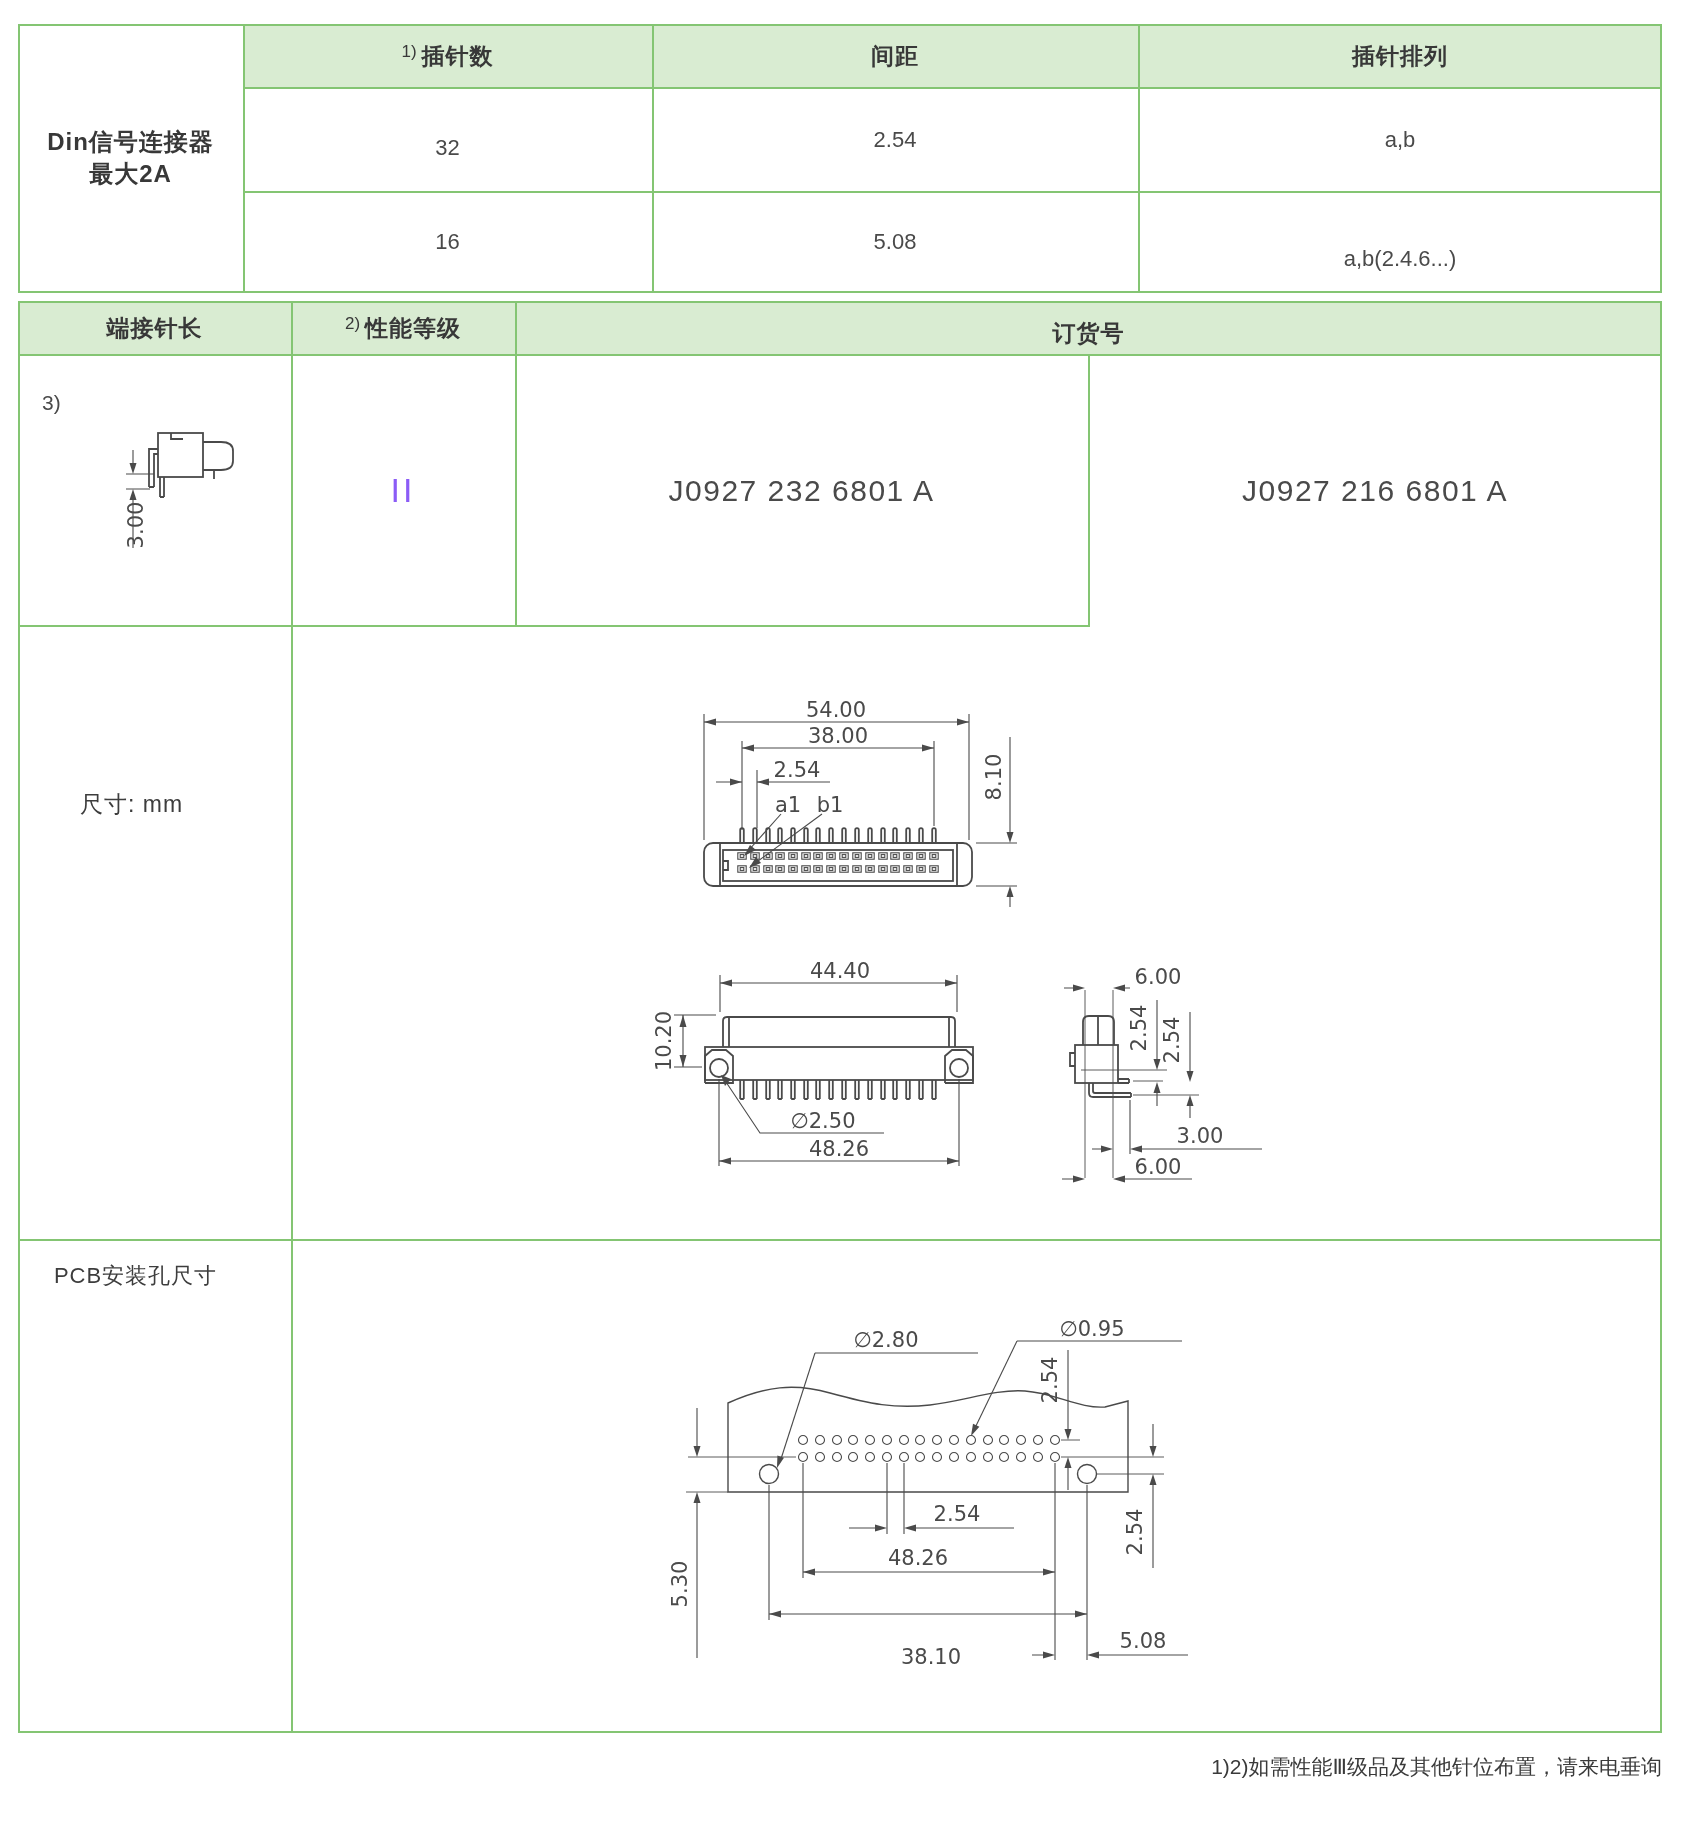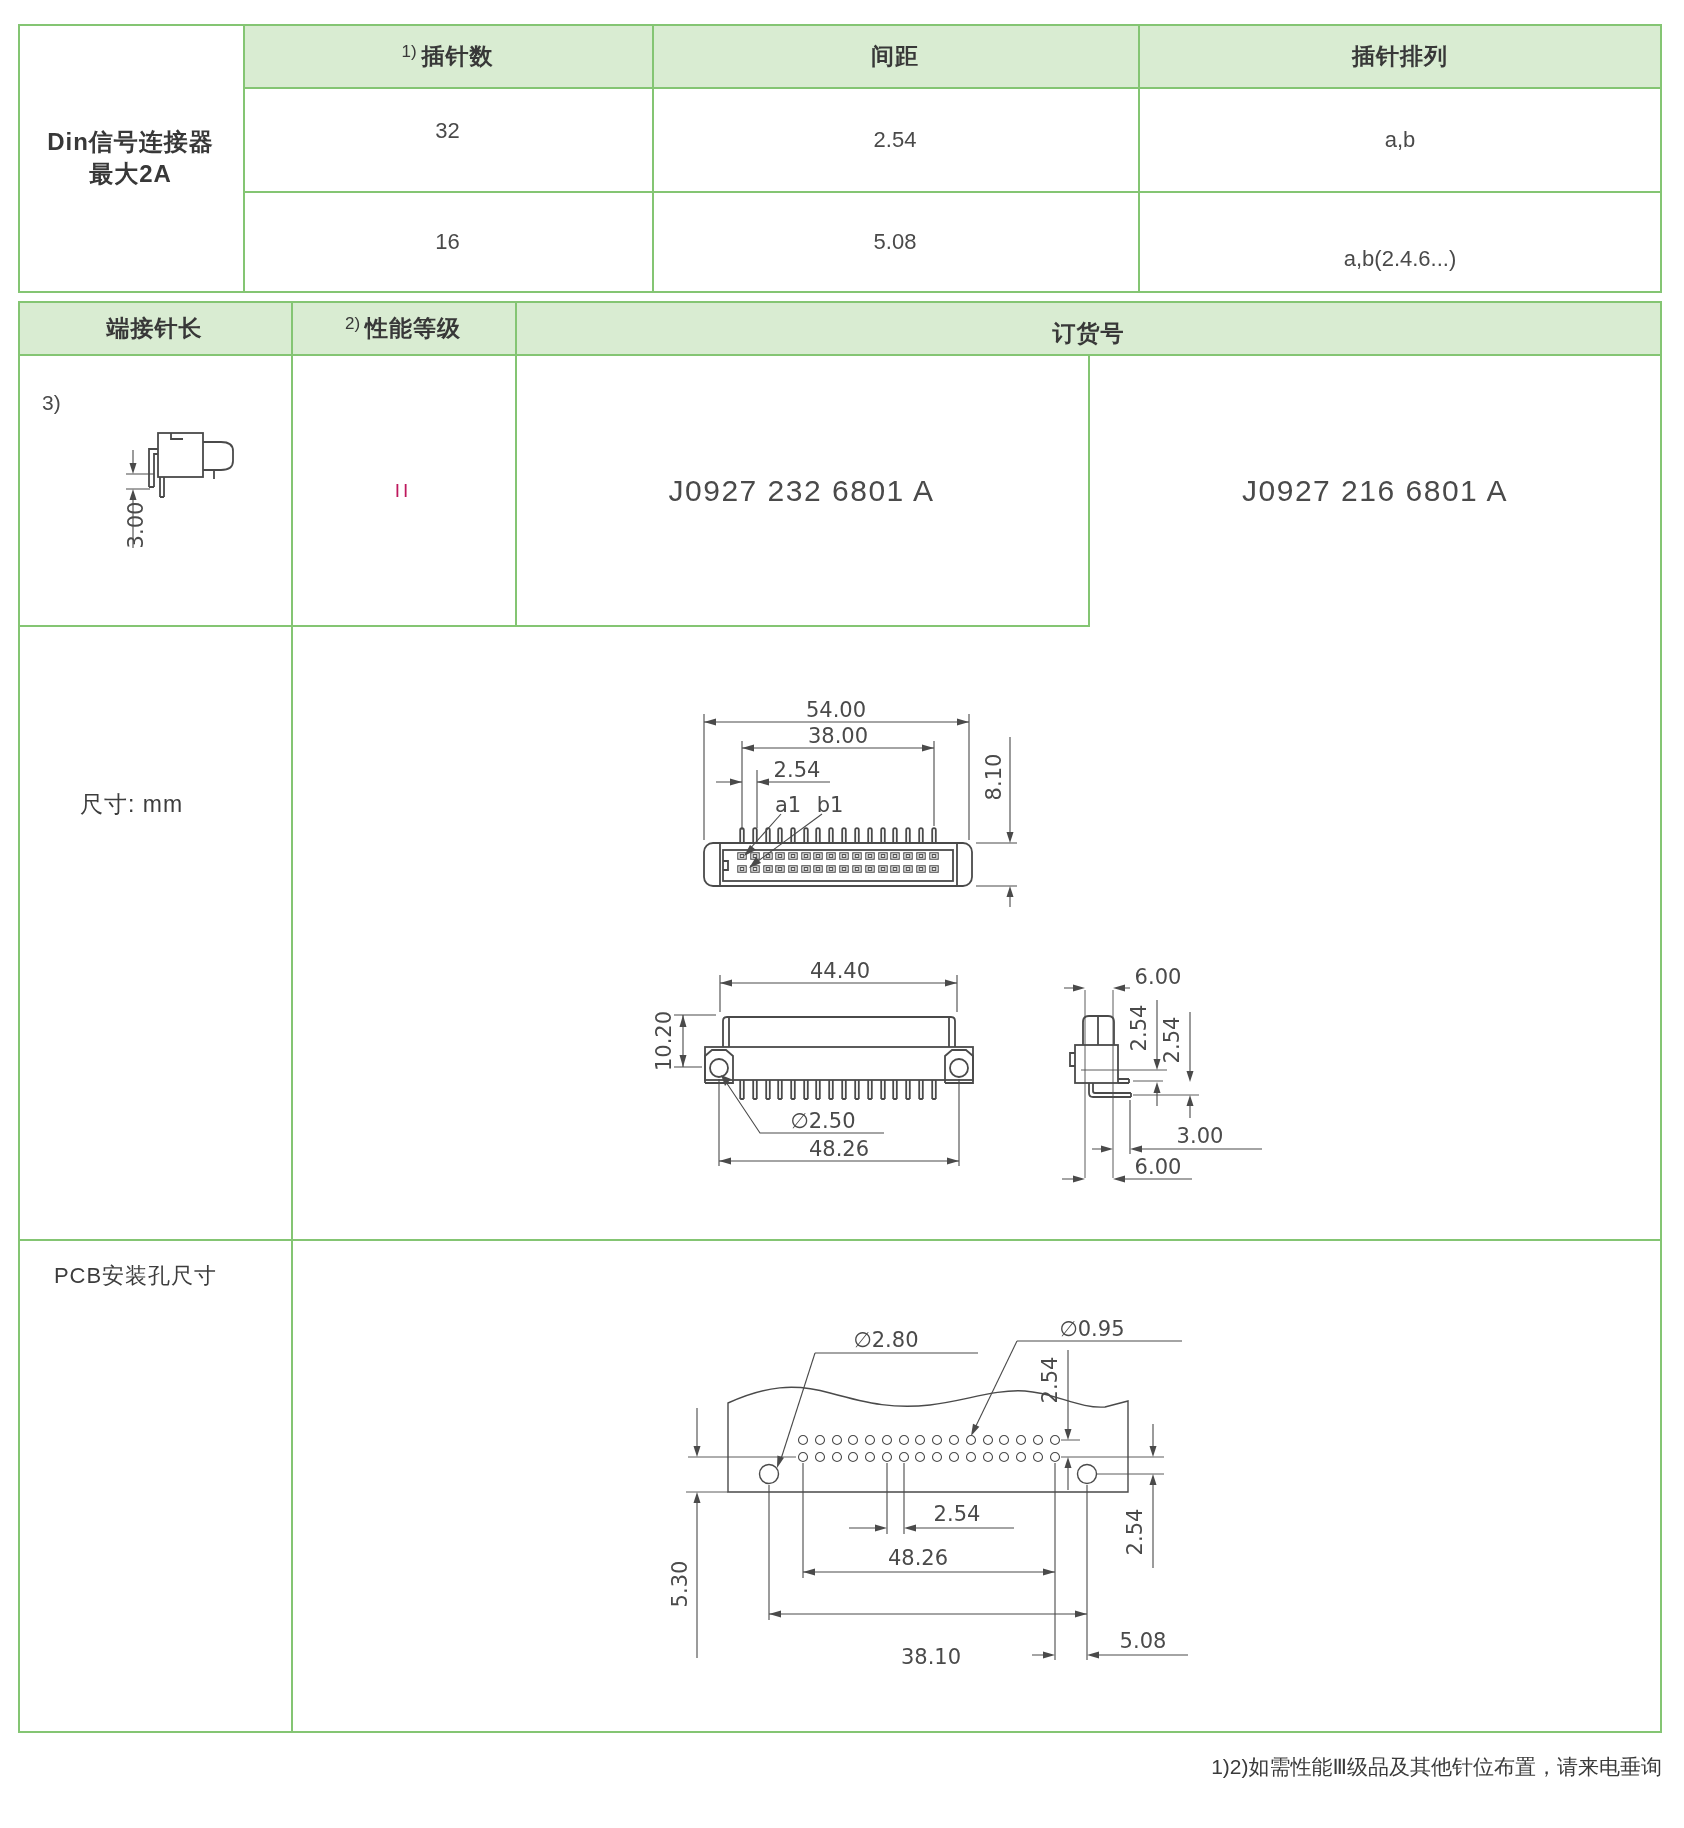--- a/index.html
+++ b/index.html
@@ -9,21 +9,21 @@
   .fill{position:absolute;background:#d9ecd2;}
   .hl{position:absolute;height:2px;background:#84c573;}
   .vl{position:absolute;width:2px;background:#84c573;}
   .cc{position:absolute;display:flex;align-items:center;justify-content:center;text-align:center;}
   .col{flex-direction:column;}
   .hdr{font-size:23px;font-weight:bold;color:#383838;letter-spacing:1px;}
   .sup{font-size:17px;font-weight:normal;position:relative;top:-5px;margin-right:5px;color:#383838;}
   .val{font-size:22px;color:#4a4a4a;}
   .prod{font-size:24px;font-weight:bold;color:#383838;letter-spacing:1px;}
   .ord{font-size:30px;color:#4a4a4a;letter-spacing:1.5px;}
-  .grade{font-size:19px;color:#be185d;letter-spacing:3px;}
+  .grade{font-size:34px;color:#8b5cf6;letter-spacing:3px;}
   .rowlab{font-size:23px;color:#3d3d3d;letter-spacing:1px;}
   .note{font-size:21px;color:#4a4a4a;}
   .foot{font-size:21px;color:#3a3a3a;text-align:right;}
   svg{position:absolute;left:0;top:0;}
   .parts{stroke:#4a4a4a;stroke-width:1.8;fill:none;}
   .dims{stroke:#4a4a4a;stroke-width:1.1;fill:none;}
   .thin{stroke-width:0.9;}
   .ah{fill:#4a4a4a;stroke:none;}
   .dt{fill:#4a4a4a;stroke:none;font-size:21px;font-family:"DejaVu Sans","Liberation Sans",sans-serif;}
 </style>
@@ -64,21 +64,21 @@
     <span class="sup">1)</span>
     <span class="hdr">插针数</span>
   </div>
   <div class="cc" style="left:1140px;top:26px;width:520px;height:61px;">
     <span class="hdr">插针排列</span>
   </div>
   <div class="cc" style="left:654px;top:26px;width:482px;height:61px;">
     <span class="hdr">间距</span>
   </div>
 
-  <div class="cc" style="left:245px;top:80px;width:405px;height:102px;">
+  <div class="cc" style="left:245px;top:97px;width:405px;height:102px;">
     <span class="val">32</span>
   </div>
   <div class="cc" style="left:654px;top:89px;width:482px;height:102px;">
     <span class="val">2.54</span>
   </div>
   <div class="cc" style="left:1140px;top:89px;width:520px;height:102px;">
     <span class="val">a,b</span>
   </div>
   <div class="cc" style="left:245px;top:193px;width:405px;height:98px;">
     <span class="val">16</span>

